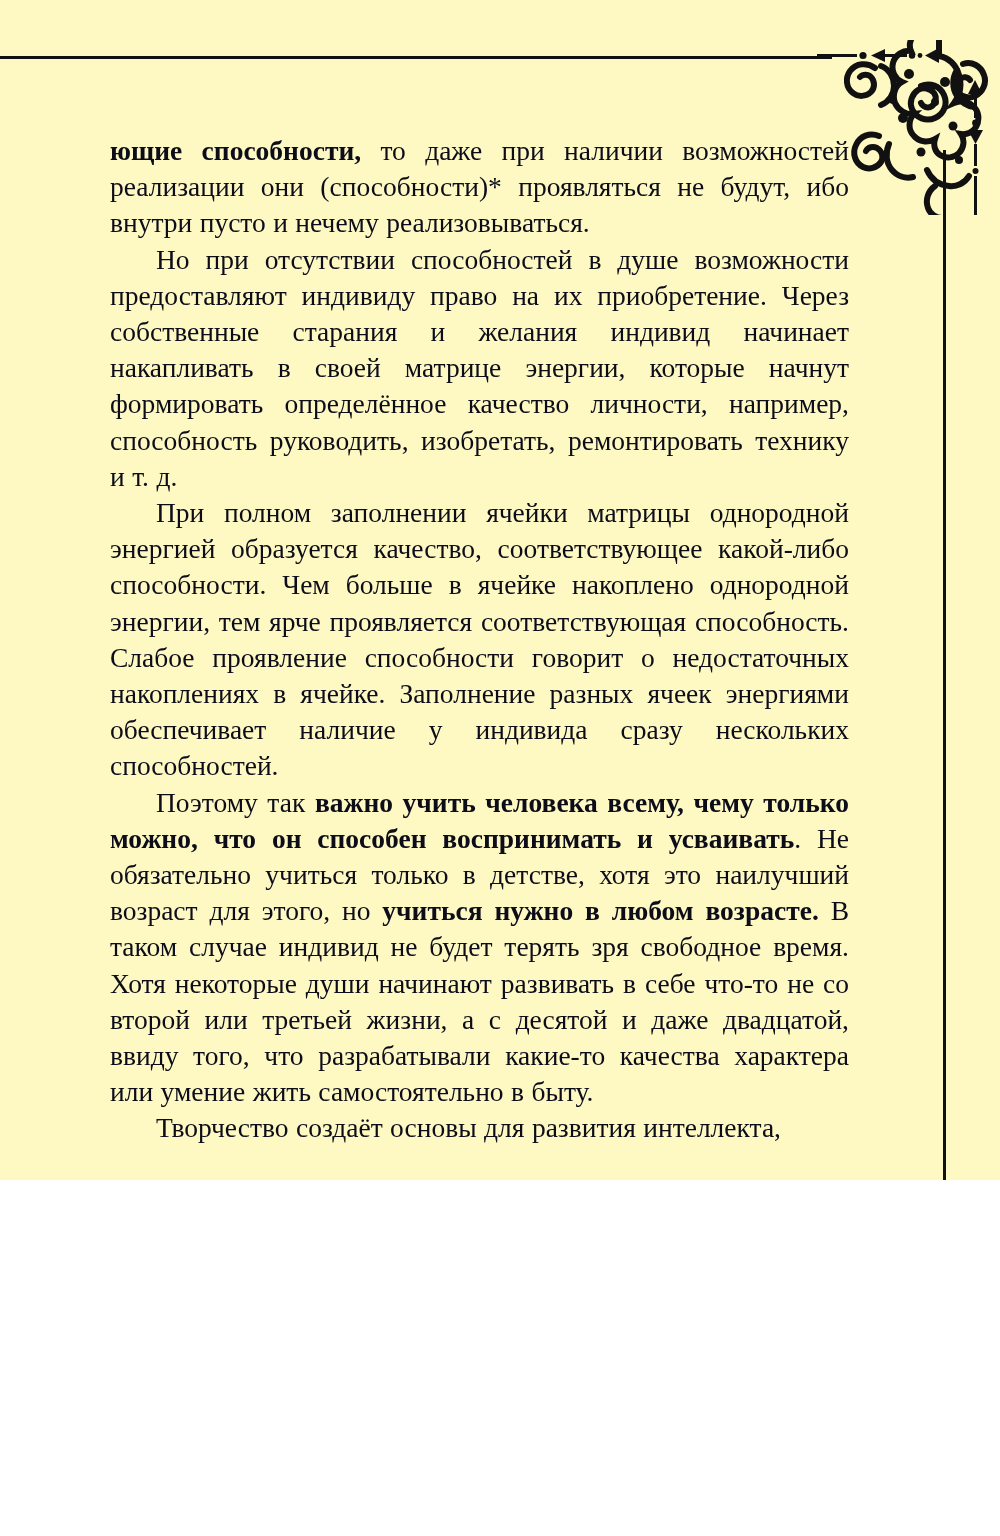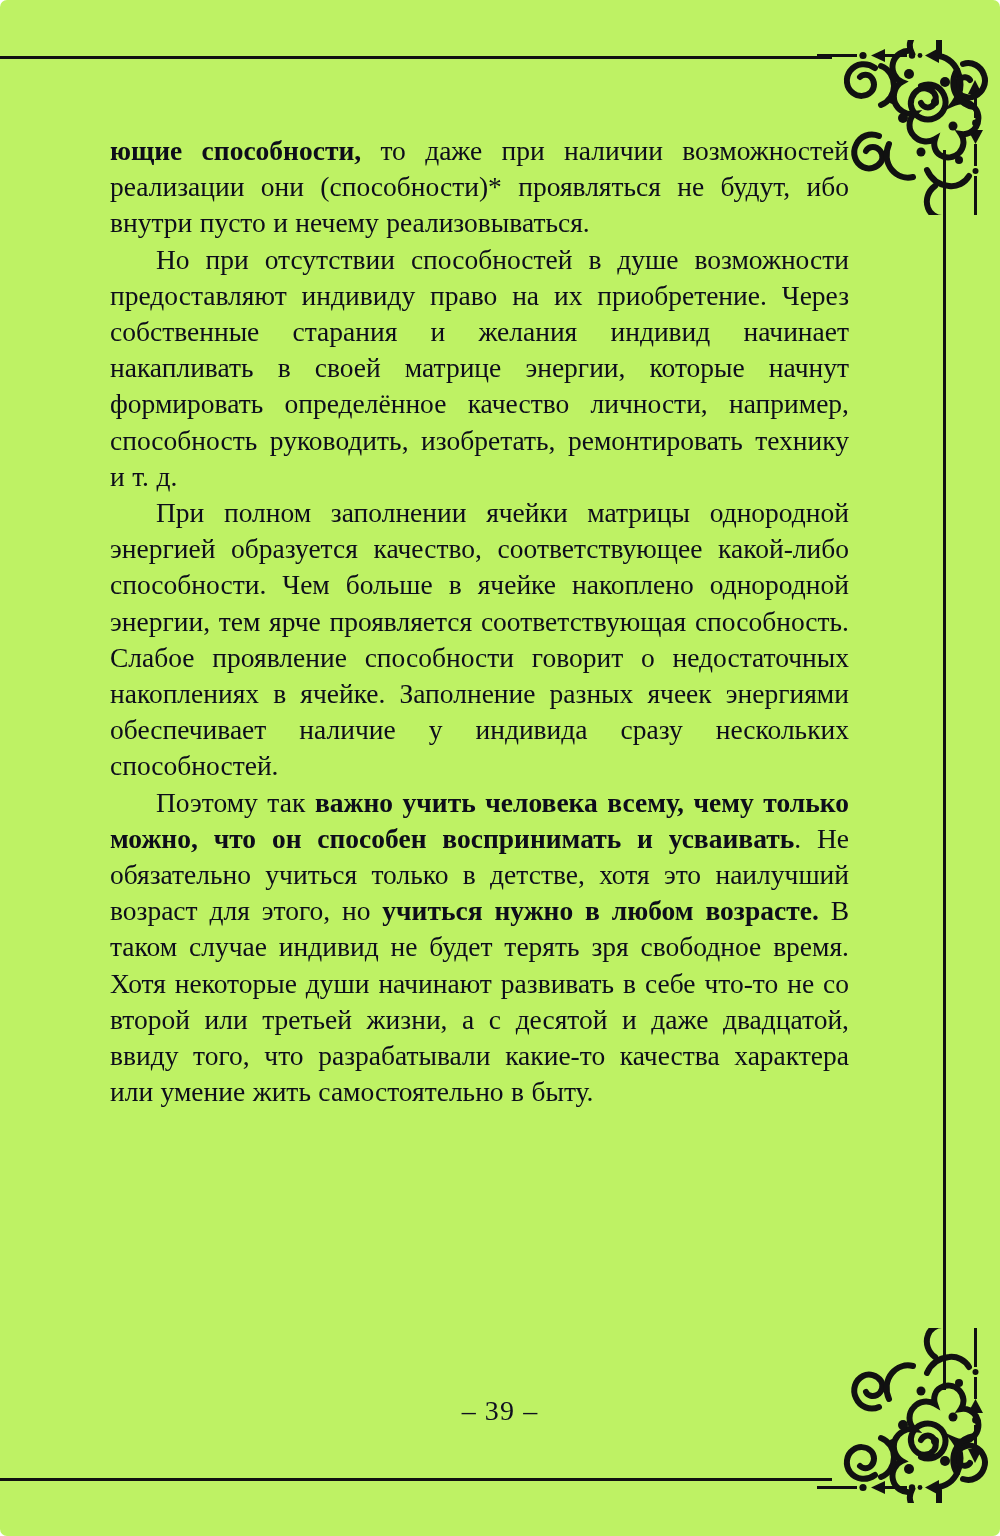--- a/index.html
+++ b/index.html
@@ -8,24 +8,23 @@
     padding: 0;
     background: #ffffff;
   }
   body {
     font-family: "Liberation Serif", "DejaVu Serif", serif;
   }
 
   #page {
     position: relative;
     width: 1000px;
-    height: 1536px;
-    background: #bef264;
+    height: 1180px;
+    background: #fef9c3;
     overflow: hidden;
-    border-radius: 7px;
   }
 
   
   .rule-h {
     position: absolute;
     left: 0;
     height: 0;
     border-top: 3px solid #111111;
   }
   #rule-top  { top: 56px;   width: 832px; }
@@ -194,17 +193,18 @@
         <circle cx="118" cy="62" r="4"></circle>
       </g>
     </svg>
   </div>
 
   <div id="content" style="color: rgb(13, 13, 26);">
     <p class="para no-indent"><b>ющие способности,</b> то даже при наличии возможностей реализации они (способности)* проявляться не будут, ибо внутри пусто и нечему реализовываться.</p>
     <p class="para">Но при отсутствии способностей в душе возможности предоставляют индивиду право на их приобретение. Через собственные старания и желания индивид начинает накапливать в своей матрице энергии, которые начнут формировать определённое качество личности, например, способность руководить, изобретать, ремонтировать технику и т. д.</p>
     <p class="para">При полном заполнении ячейки матрицы однородной энергией образуется качество, соответствующее какой-либо способности. Чем больше в ячейке накоплено однородной энергии, тем ярче проявляется соответствующая способность. Слабое проявление способности говорит о недостаточных накоплениях в ячейке. Заполнение разных ячеек энергиями обеспечивает наличие у индивида сразу нескольких способностей.</p>
     <p class="para">Поэтому так <b>важно учить человека всему, чему только можно, что он способен воспринимать и усваивать</b>. Не обязательно учиться только в детстве, хотя это наилучший возраст для этого, но <b>учиться нужно в любом возрасте.</b> В таком случае индивид не будет терять зря свободное время. Хотя некоторые души начинают развивать в себе что-то не со второй или третьей жизни, а с десятой и даже двадцатой, ввиду того, что разрабатывали какие-то качества характера или умение жить самостоятельно в быту.</p>
+    <p class="para">Творчество создаёт основы для развития интеллекта,</p>
   </div>
 
   <div id="page-number">– 39 –</div>
 
 </div>
 
 </body></html>

